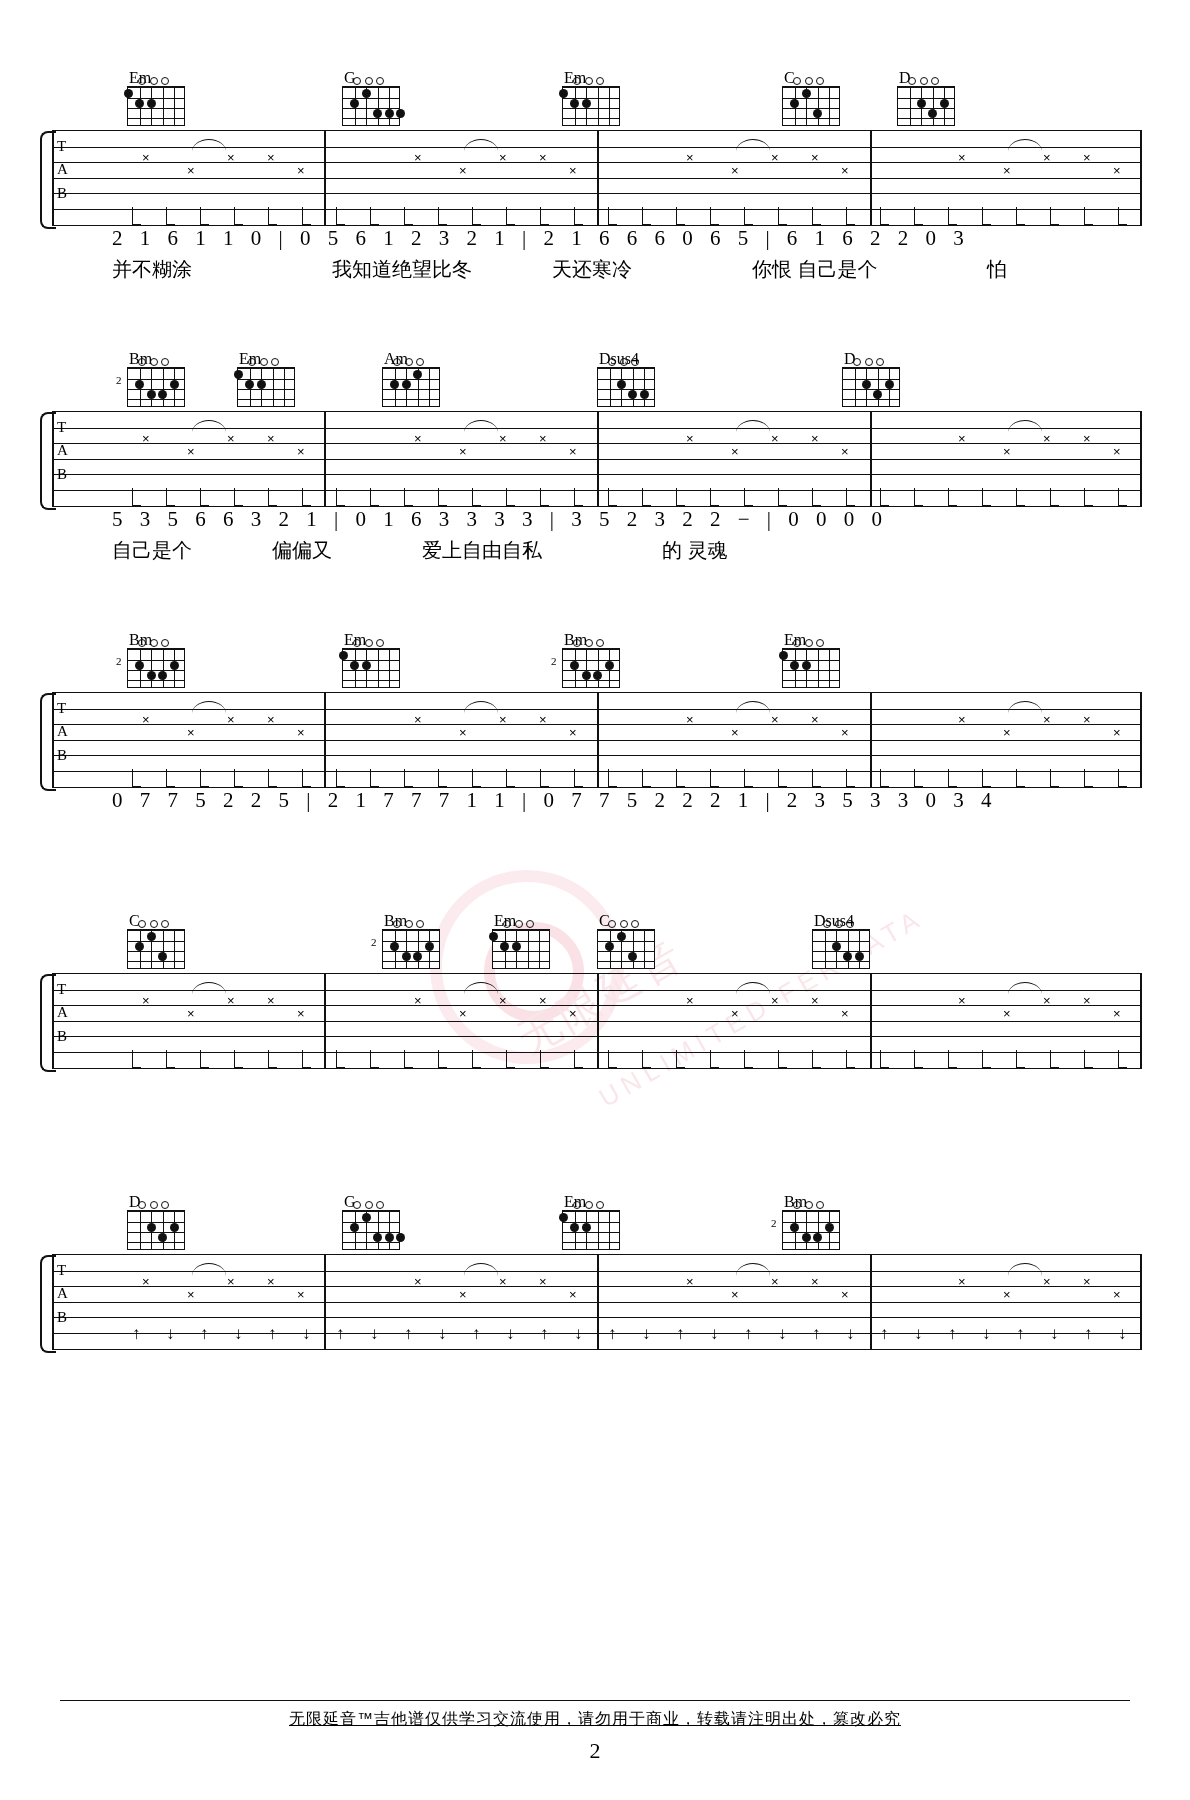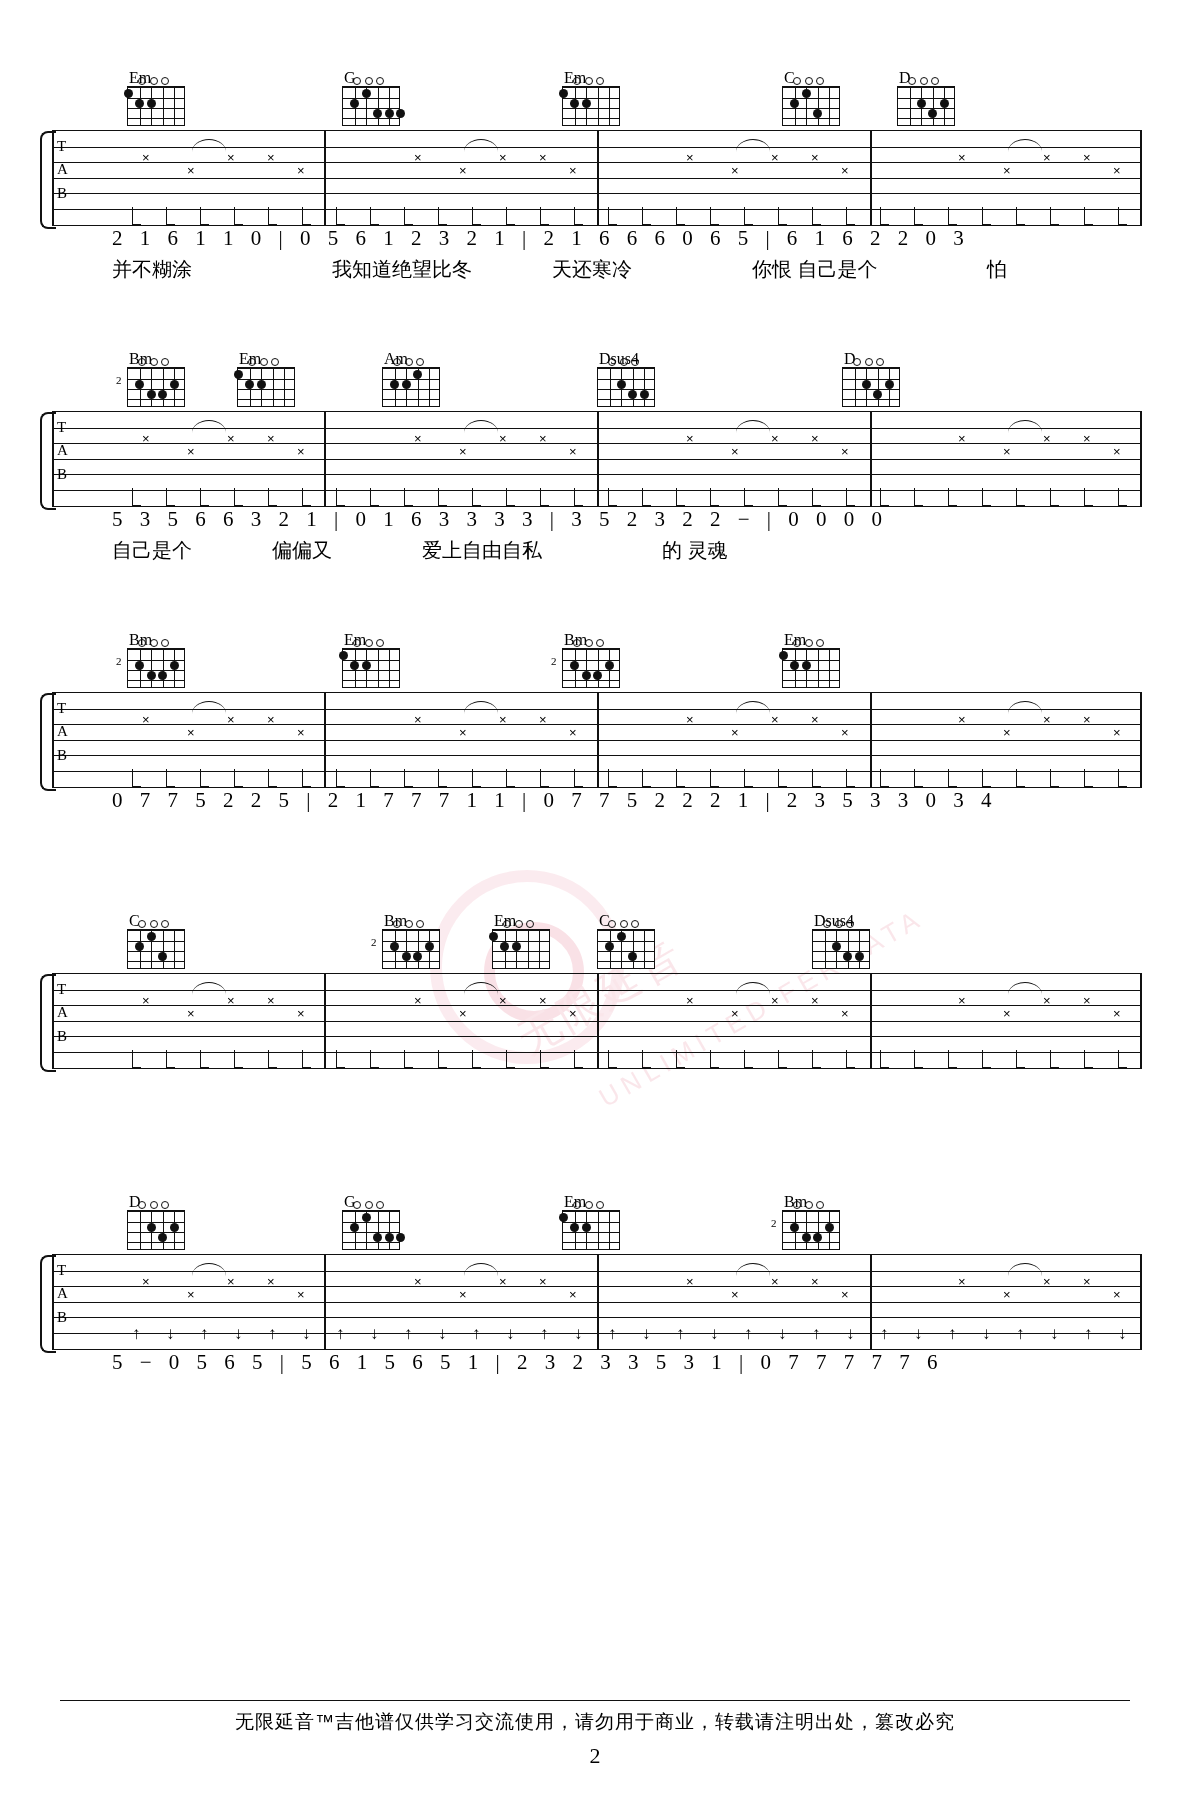--- a/index.html
+++ b/index.html
@@ -40,21 +40,21 @@
 
   
   .numline{position:relative;height:30px;}
   .num{position:absolute;font-size:21px;font-family:"Liberation Serif",serif;}
   .lyricline{position:relative;height:30px;}
   .lyr{position:absolute;font-size:20px;font-family:"Liberation Sans",sans-serif;white-space:nowrap;}
 
   
   .footer{position:absolute;left:0;right:0;top:1700px;text-align:center;}
   .fline{border-top:1.5px solid #111;margin:0 60px 8px 60px;}
-  .ftext{font-size:19px;font-family:"Liberation Sans",sans-serif;letter-spacing:1px;}
+  .ftext{font-size:16px;font-family:"Liberation Sans",sans-serif;letter-spacing:1px;text-decoration:underline;}
   .pagenum{margin-top:8px;font-size:22px;font-family:"Liberation Serif",serif;}
 </style>
 </head>
 <body>
 
 <div class="page">
 
   <div class="watermark">
     <div class="wm-circle"></div>
     <div class="wm-text">无限延音</div>
@@ -884,23 +884,20 @@
           <div class="arrowup" style="left: 828px; top: 70px;">↑</div>
           <div class="arrowdn" style="left: 862px; top: 70px;">↓</div>
           <div class="arrowup" style="left: 896px; top: 70px;">↑</div>
           <div class="arrowdn" style="left: 930px; top: 70px;">↓</div>
           <div class="arrowup" style="left: 964px; top: 70px;">↑</div>
           <div class="arrowdn" style="left: 998px; top: 70px;">↓</div>
           <div class="arrowup" style="left: 1032px; top: 70px;">↑</div>
           <div class="arrowdn" style="left: 1066px; top: 70px;">↓</div>
           <div class="brace" style="top: 0px; height: 94px;"></div>
         </div>
-        <div class="numline">
-          <div class="num" style="left: 60px; letter-spacing: 6px;">5  −  0 5 6 5 | 5   6 1 5 6 5 1 | 2 3 2 3 3 5 3 1 | 0 7 7 7 7   7 6</div>
-        </div>
       </div>
     </div>
 
   <div class="footer">
     <div class="fline"></div>
     <div class="ftext"><span>无限延音™吉他谱仅供学习交流使用，请勿用于商业，转载请注明出处，篡改必究</span></div>
     <div class="pagenum">2</div>
   </div>
 </div>
 

